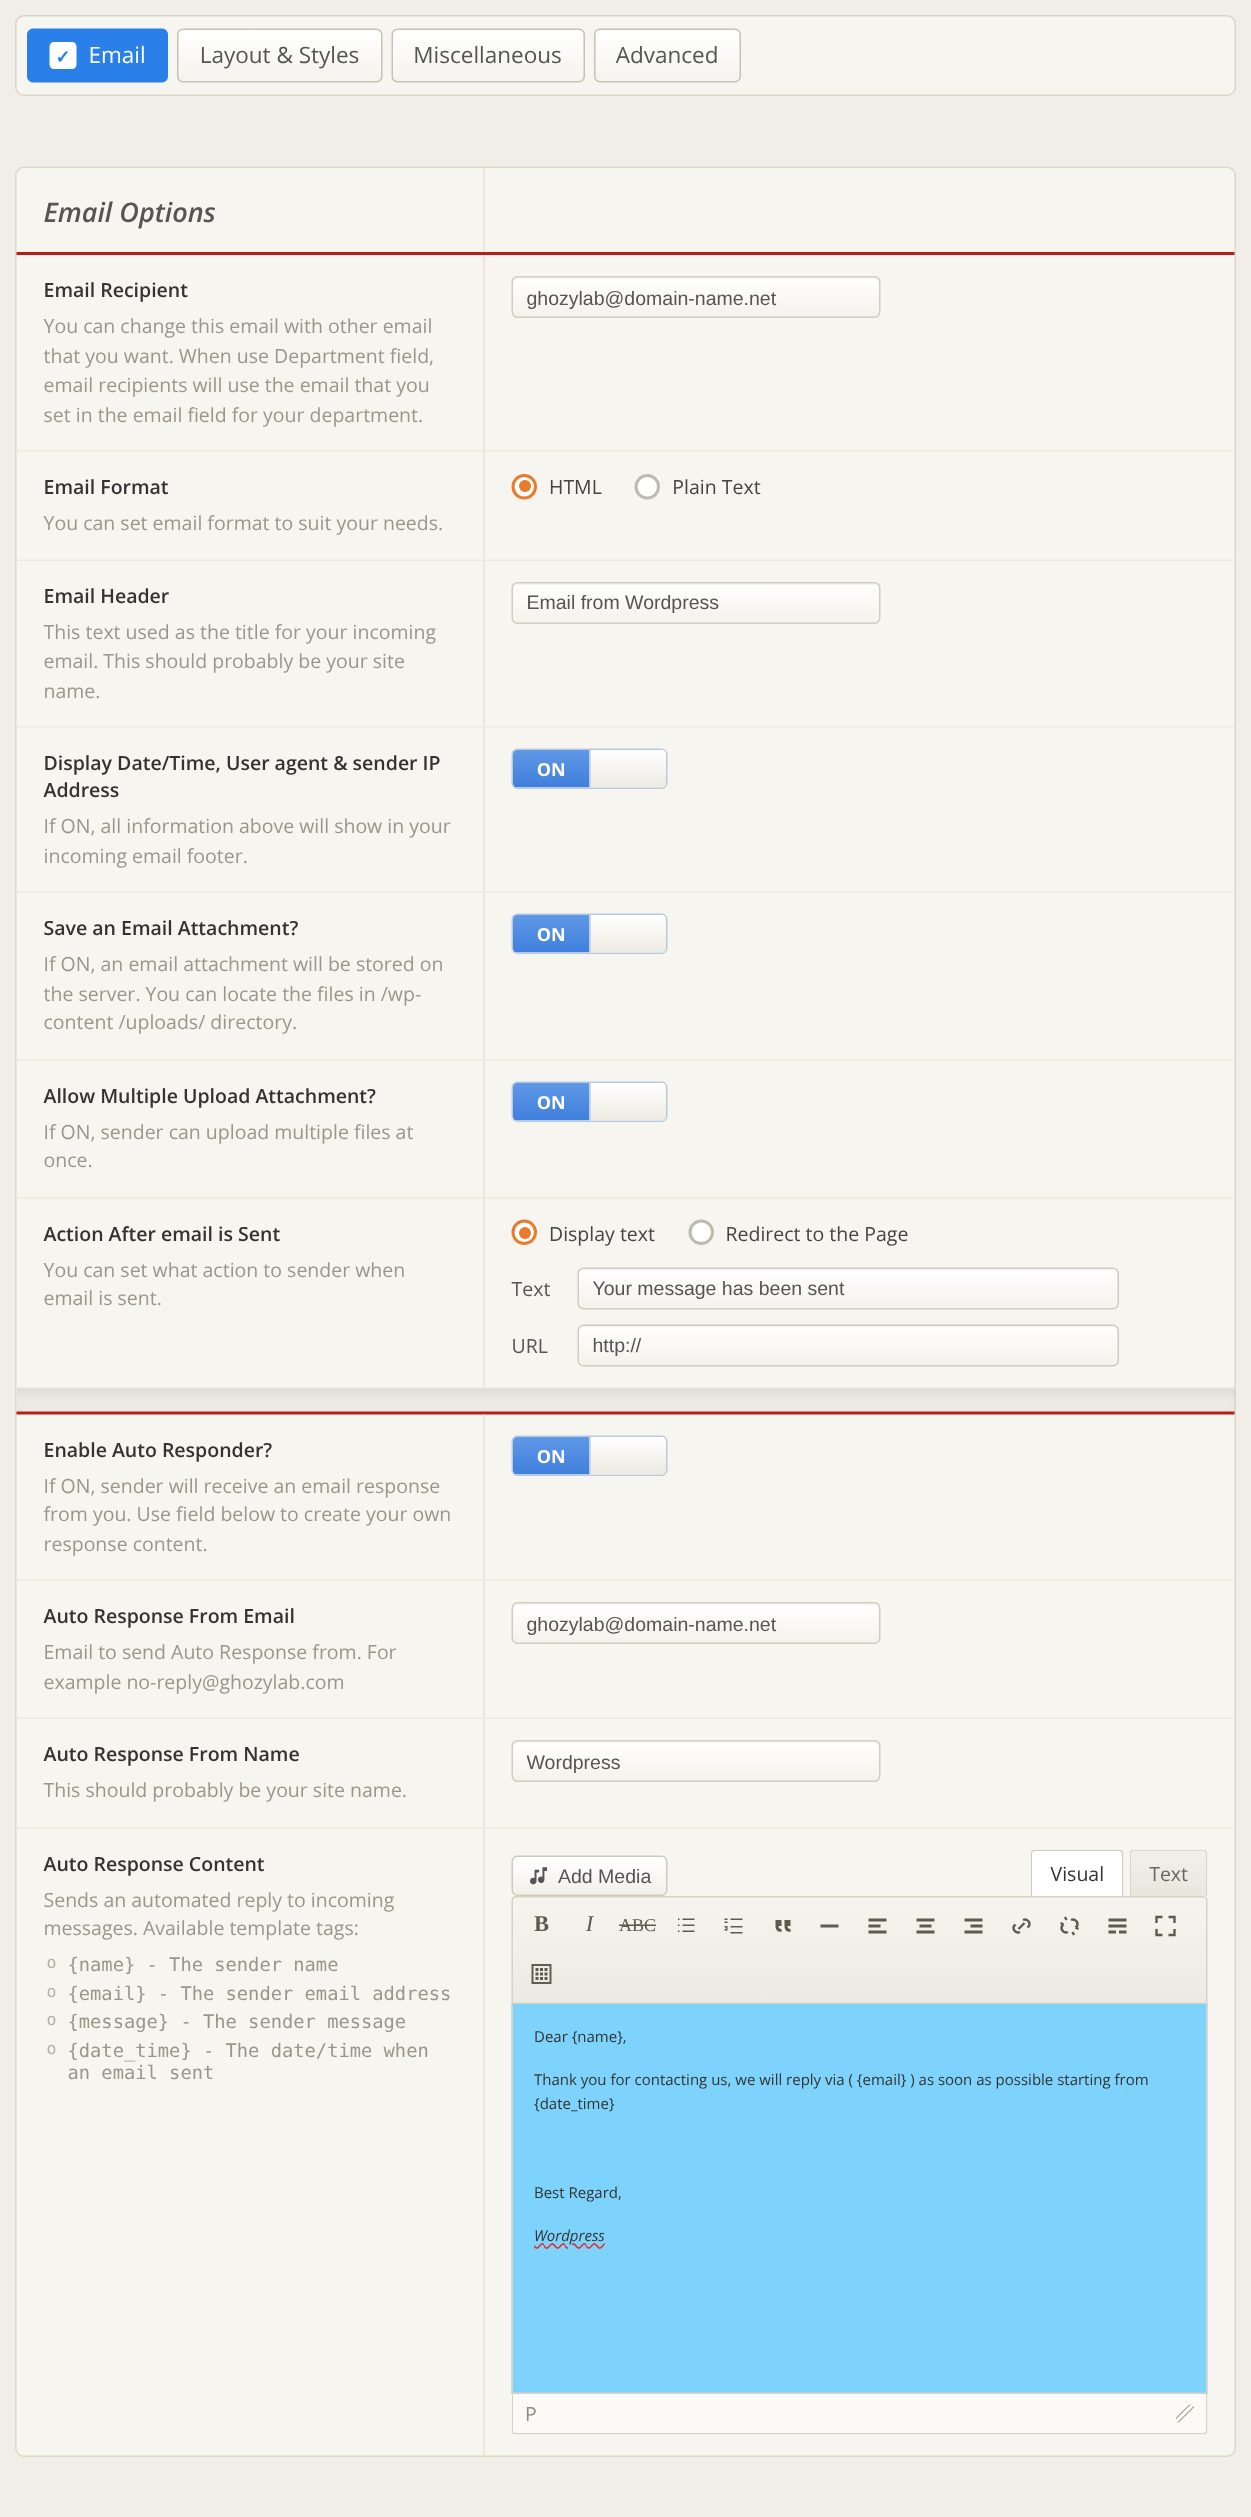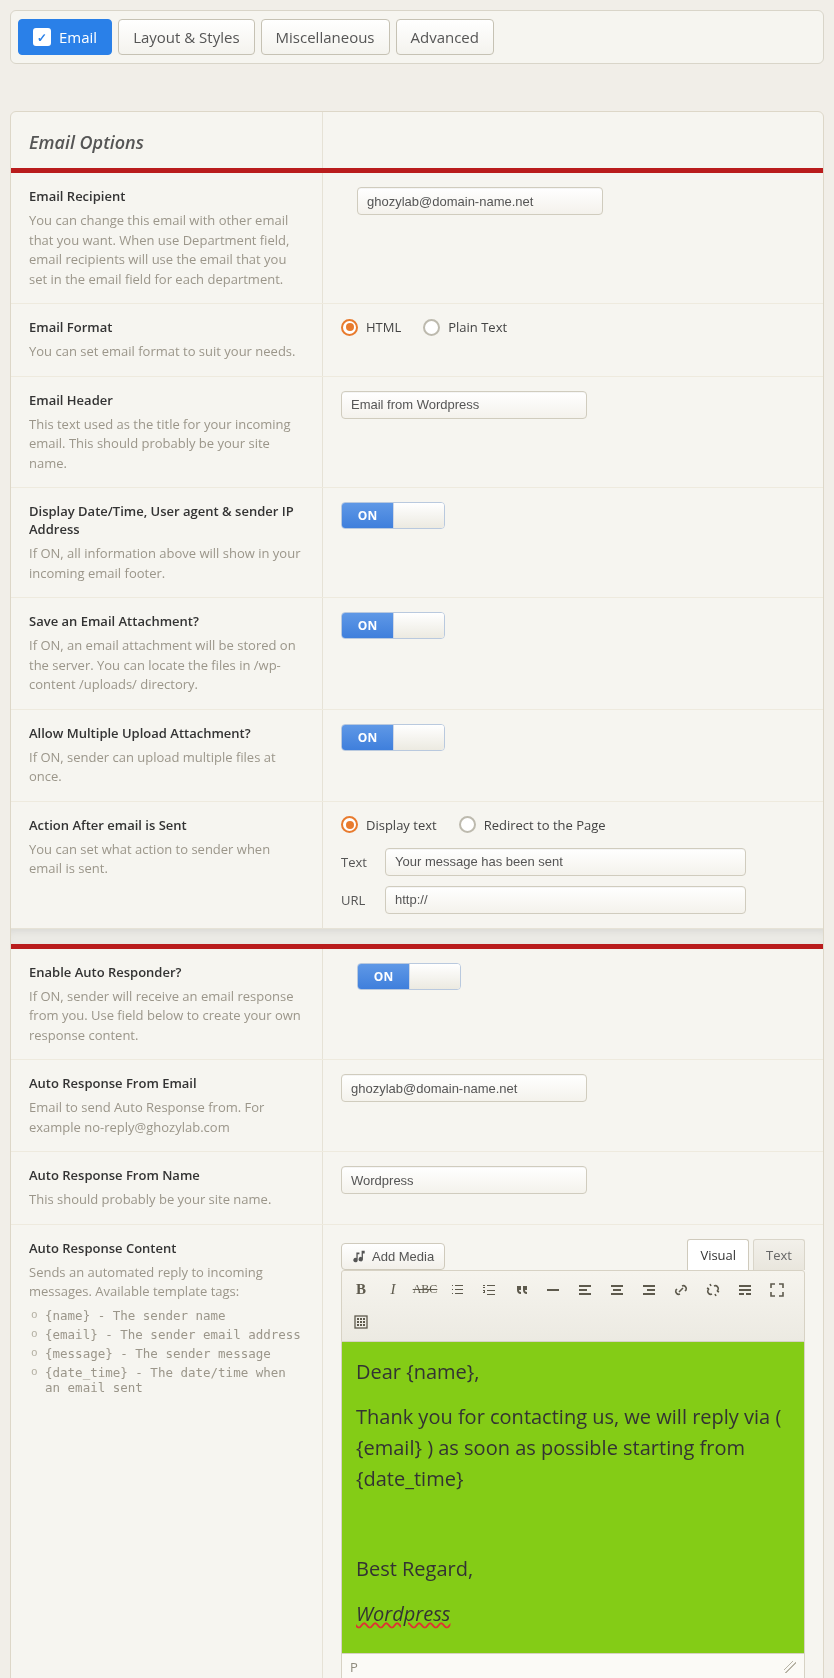--- a/index.html
+++ b/index.html
@@ -154,24 +154,24 @@
   .tbtn {
     width:26px; height:26px;
     display:flex; align-items:center; justify-content:center;
     color:#5e5a4d; border-radius:3px; cursor:pointer;
   }
   .tbtn svg { width:16px; height:16px; }
   .tbtn .txt { font-family:"Times New Roman",serif; font-size:15px; }
   .tbtn .txt.strike { text-decoration: line-through; }
   .ed-body {
     border:1px solid #d7d2c4; border-top:none;
-    background:#84cc16;
+    background:#7dd3fc;
     min-height: 260px;
     padding: 14px 14px 10px;
-    font-size:20px; color:#333; line-height:1.55;
+    font-size:10px; color:#333; line-height:1.55;
     position:relative;
   }
   .ed-body p { margin:0 0 14px; }
   .sig { font-style: italic; color:#333; }
   .wavy { text-decoration: underline wavy #d33; }
   .ed-status {
     border:1px solid #d7d2c4; border-top:none;
     background:#fbfaf6; padding:4px 8px; color:#8f8b7d;
     display:flex; justify-content:space-between; align-items:center;
     border-bottom-left-radius:3px; border-bottom-right-radius:3px;
@@ -183,21 +183,21 @@
   }
 
   ul.tags { margin:6px 0 0 2px; padding:0; list-style:none; color:#9b968a; font-family:Consolas,Monaco,monospace; font-size:12.5px; }
   ul.tags li { margin:4px 0; padding-left:14px; position:relative; }
   ul.tags li::before { content:"o"; position:absolute; left:0; top:0; color:#b4b0a3; font-size:11px; }
 
   
   .header-row { display:flex; }
   .header-row .left { padding-top:18px; padding-bottom:14px; border-right:1px solid #e6e2d6; }
   .header-row .right { border:none; }
-  .sep-strong { border-top:5px solid #b91c1c;gap:16px; }
+  .sep-strong { border-top:2px solid #b91c1c; }
 
   .section-gap { height: 16px; border-top:1px solid #e6e2d6; box-shadow: inset 0 14px 16px -14px rgba(0,0,0,0.2), inset 0 -14px 16px -14px rgba(0,0,0,0.1); }
 
 </style>
 </head>
 <body>
 
 <div class="page">
 
   <div class="tabs-card">
@@ -223,21 +223,21 @@
     <div class="header-row">
       <div class="left">
           <h2 style="margin:0;font-size:18px;font-style:italic;font-weight:600;color:#555;">Email Options</h2>
         </div>
       <div class="right"></div>
     </div>
 
     <div class="row sep-strong">
       <div class="left">
         <div class="label">Email Recipient</div>
-        <div class="desc">You can change this email with other email that you want. When use Department field, email recipients will use the email that you set in the email field for each department.</div>
+        <div class="desc">You can change this email with other email that you want. When use Department field, email recipients will use the email that you set in the email field for your department.</div>
       </div>
       <div class="right">
         <input type="text" class="w240" value="ghozylab@domain-name.net" style="">
       </div>
     </div>
 
     <div class="row">
       <div class="left">
         <div class="label">Email Format</div>
         <div class="desc">You can set email format to suit your needs.</div>

